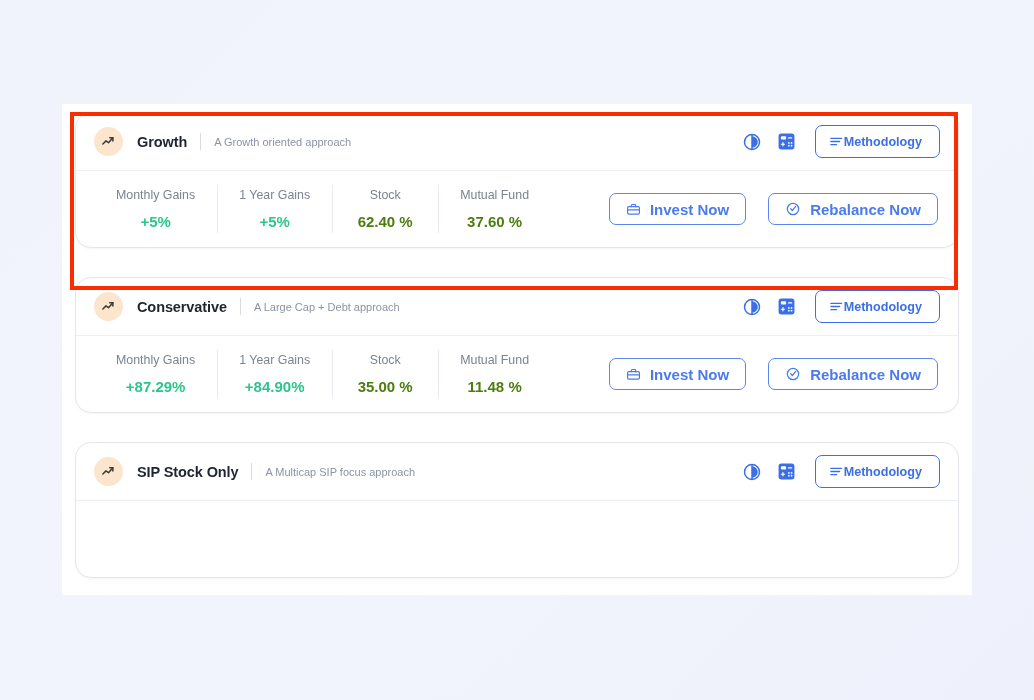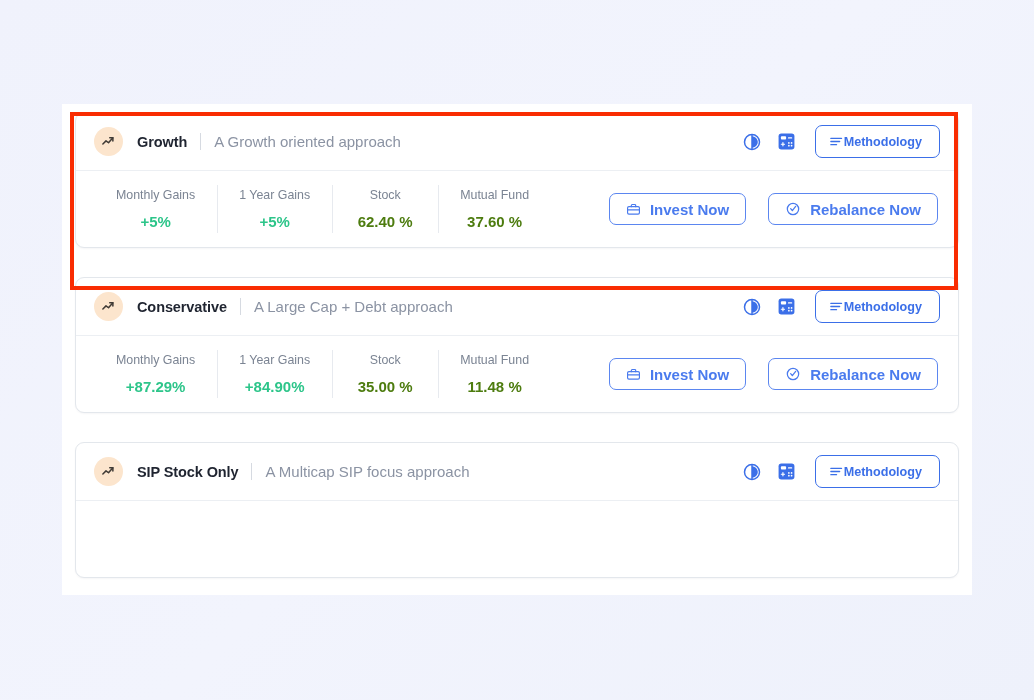--- a/index.html
+++ b/index.html
@@ -31,21 +31,21 @@
     overflow: hidden;
   }
 
   .cards {
     padding: 8px 13px 0 13px;
   }
 
   .card {
     background: #ffffff;
     border: 1px solid #e3e7ec;
-    border-radius: 9px;
+    border-radius: 16px;
     margin-bottom: 29px;
     box-shadow: 0 1px 2px rgba(16,24,40,0.04);
     overflow: hidden;
   }
 
   .card-header {
     display: flex;
     align-items: center;
     padding: 14px 18px;
     height: 58px;
@@ -74,21 +74,21 @@
 
   .title-sep {
     width: 1px;
     height: 17px;
     background: #d6dae1;
     margin: 0 13px;
     flex: 0 0 auto;
   }
 
   .card-subtitle {
-    font-size: 15px;
+    font-size: 11px;
     color: #8b93a3;
     white-space: nowrap;
   }
 
   .header-actions {
     margin-left: auto;
     display: flex;
     align-items: center;
     gap: 13px;
   }

